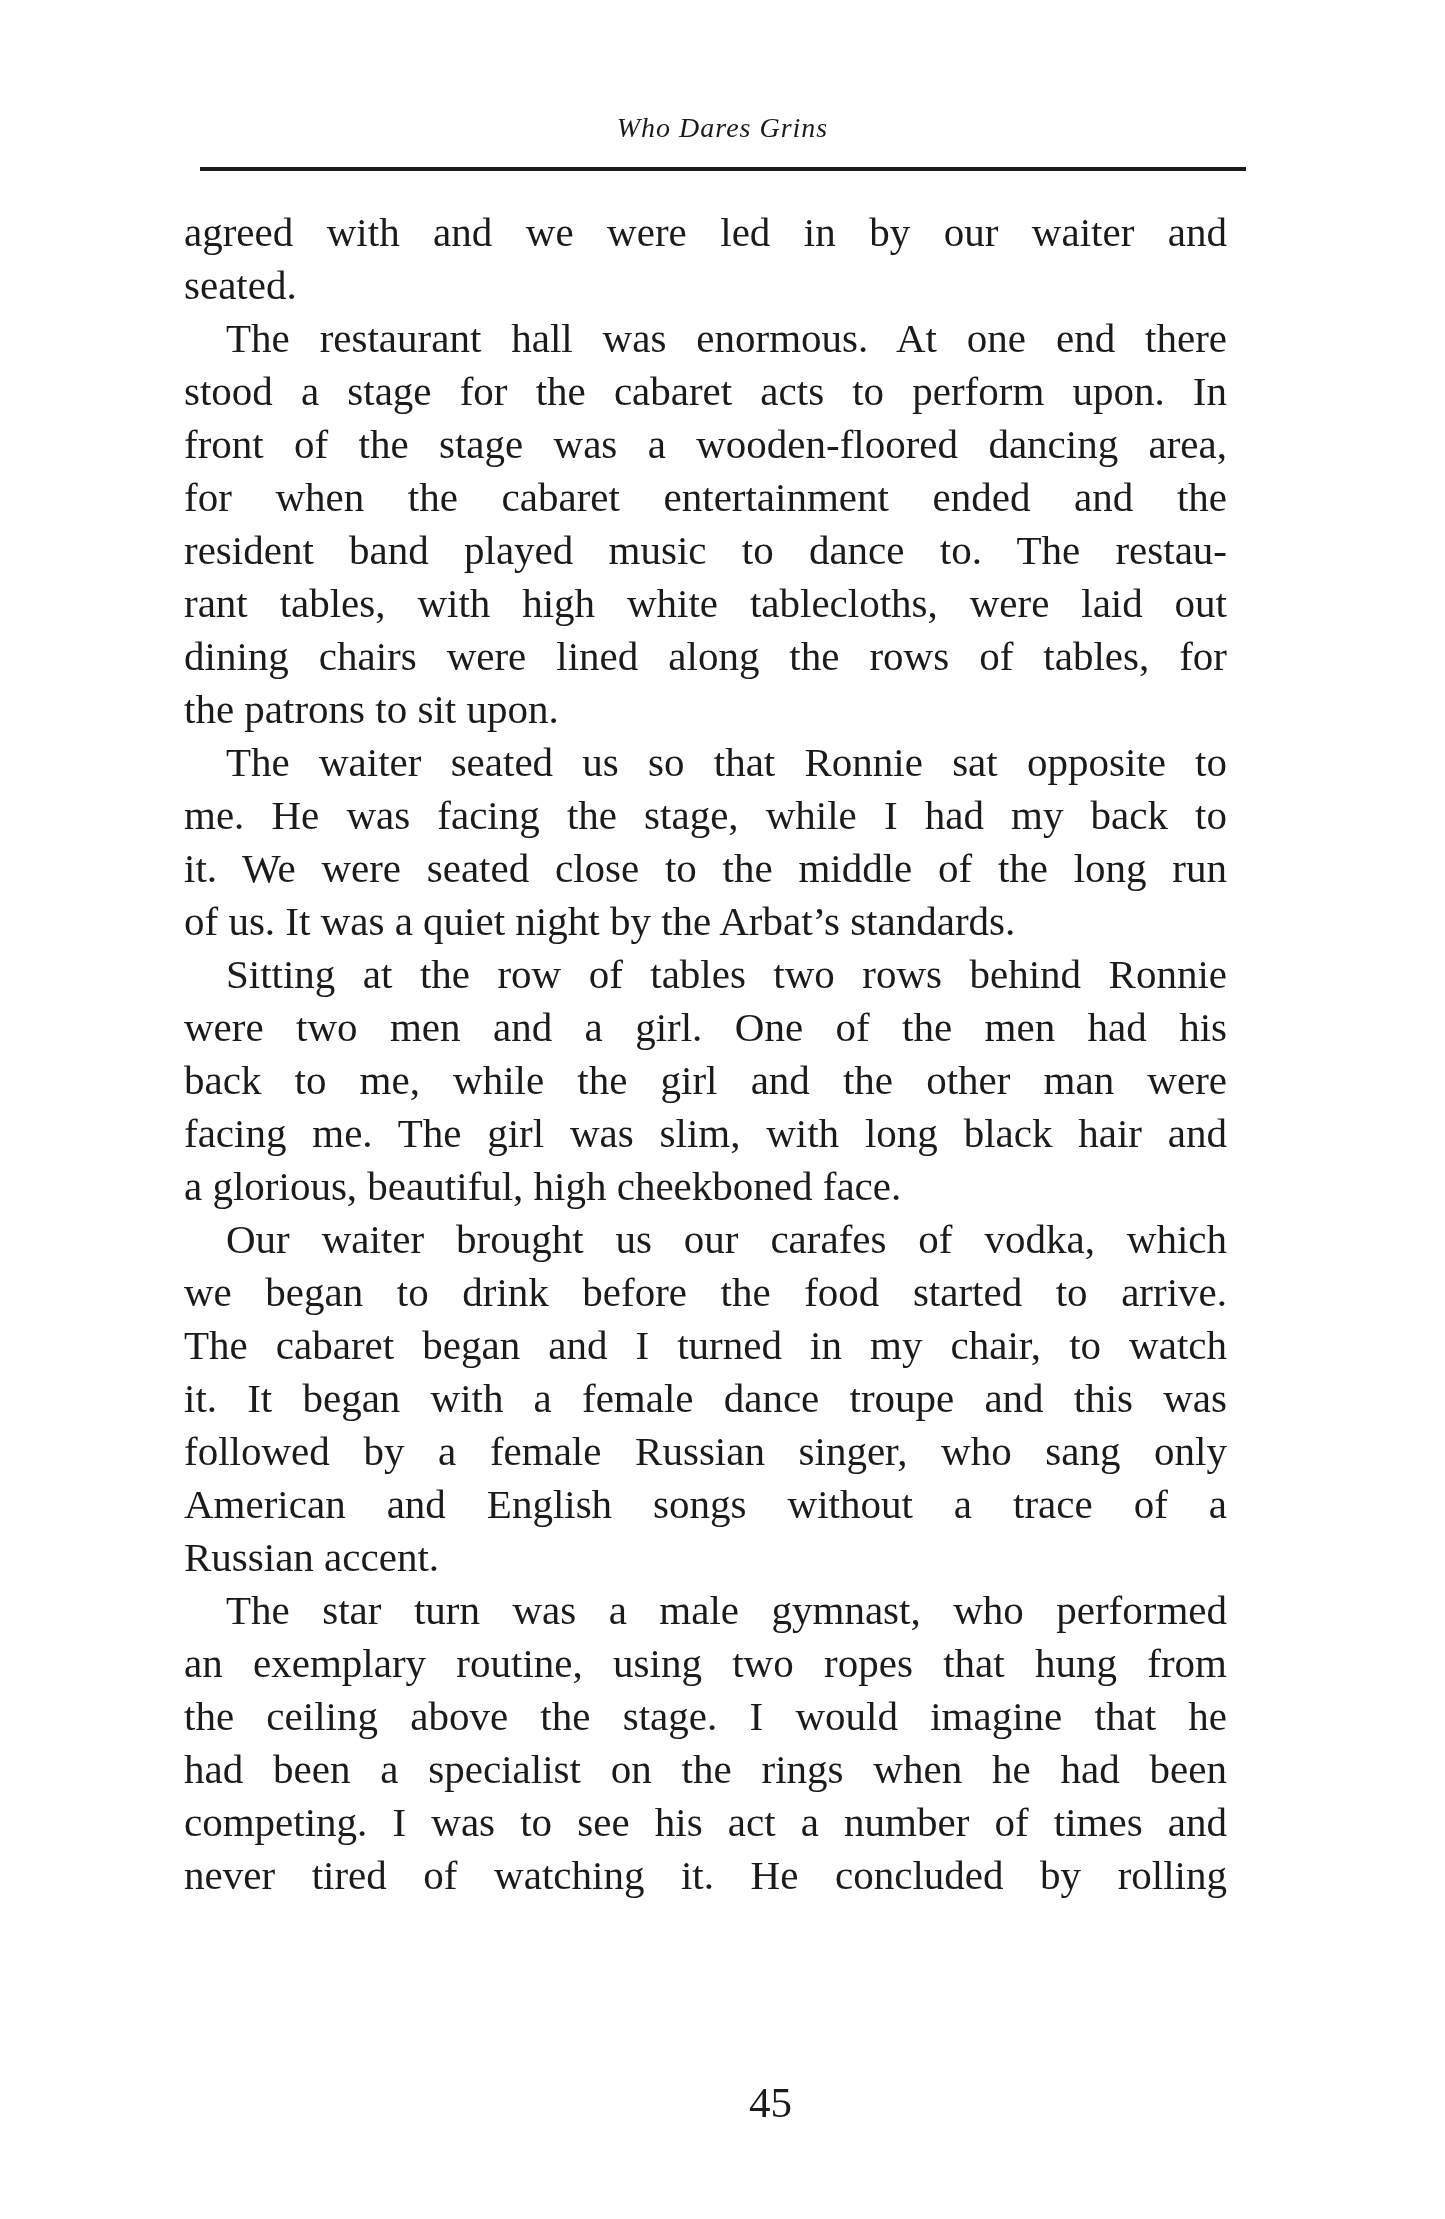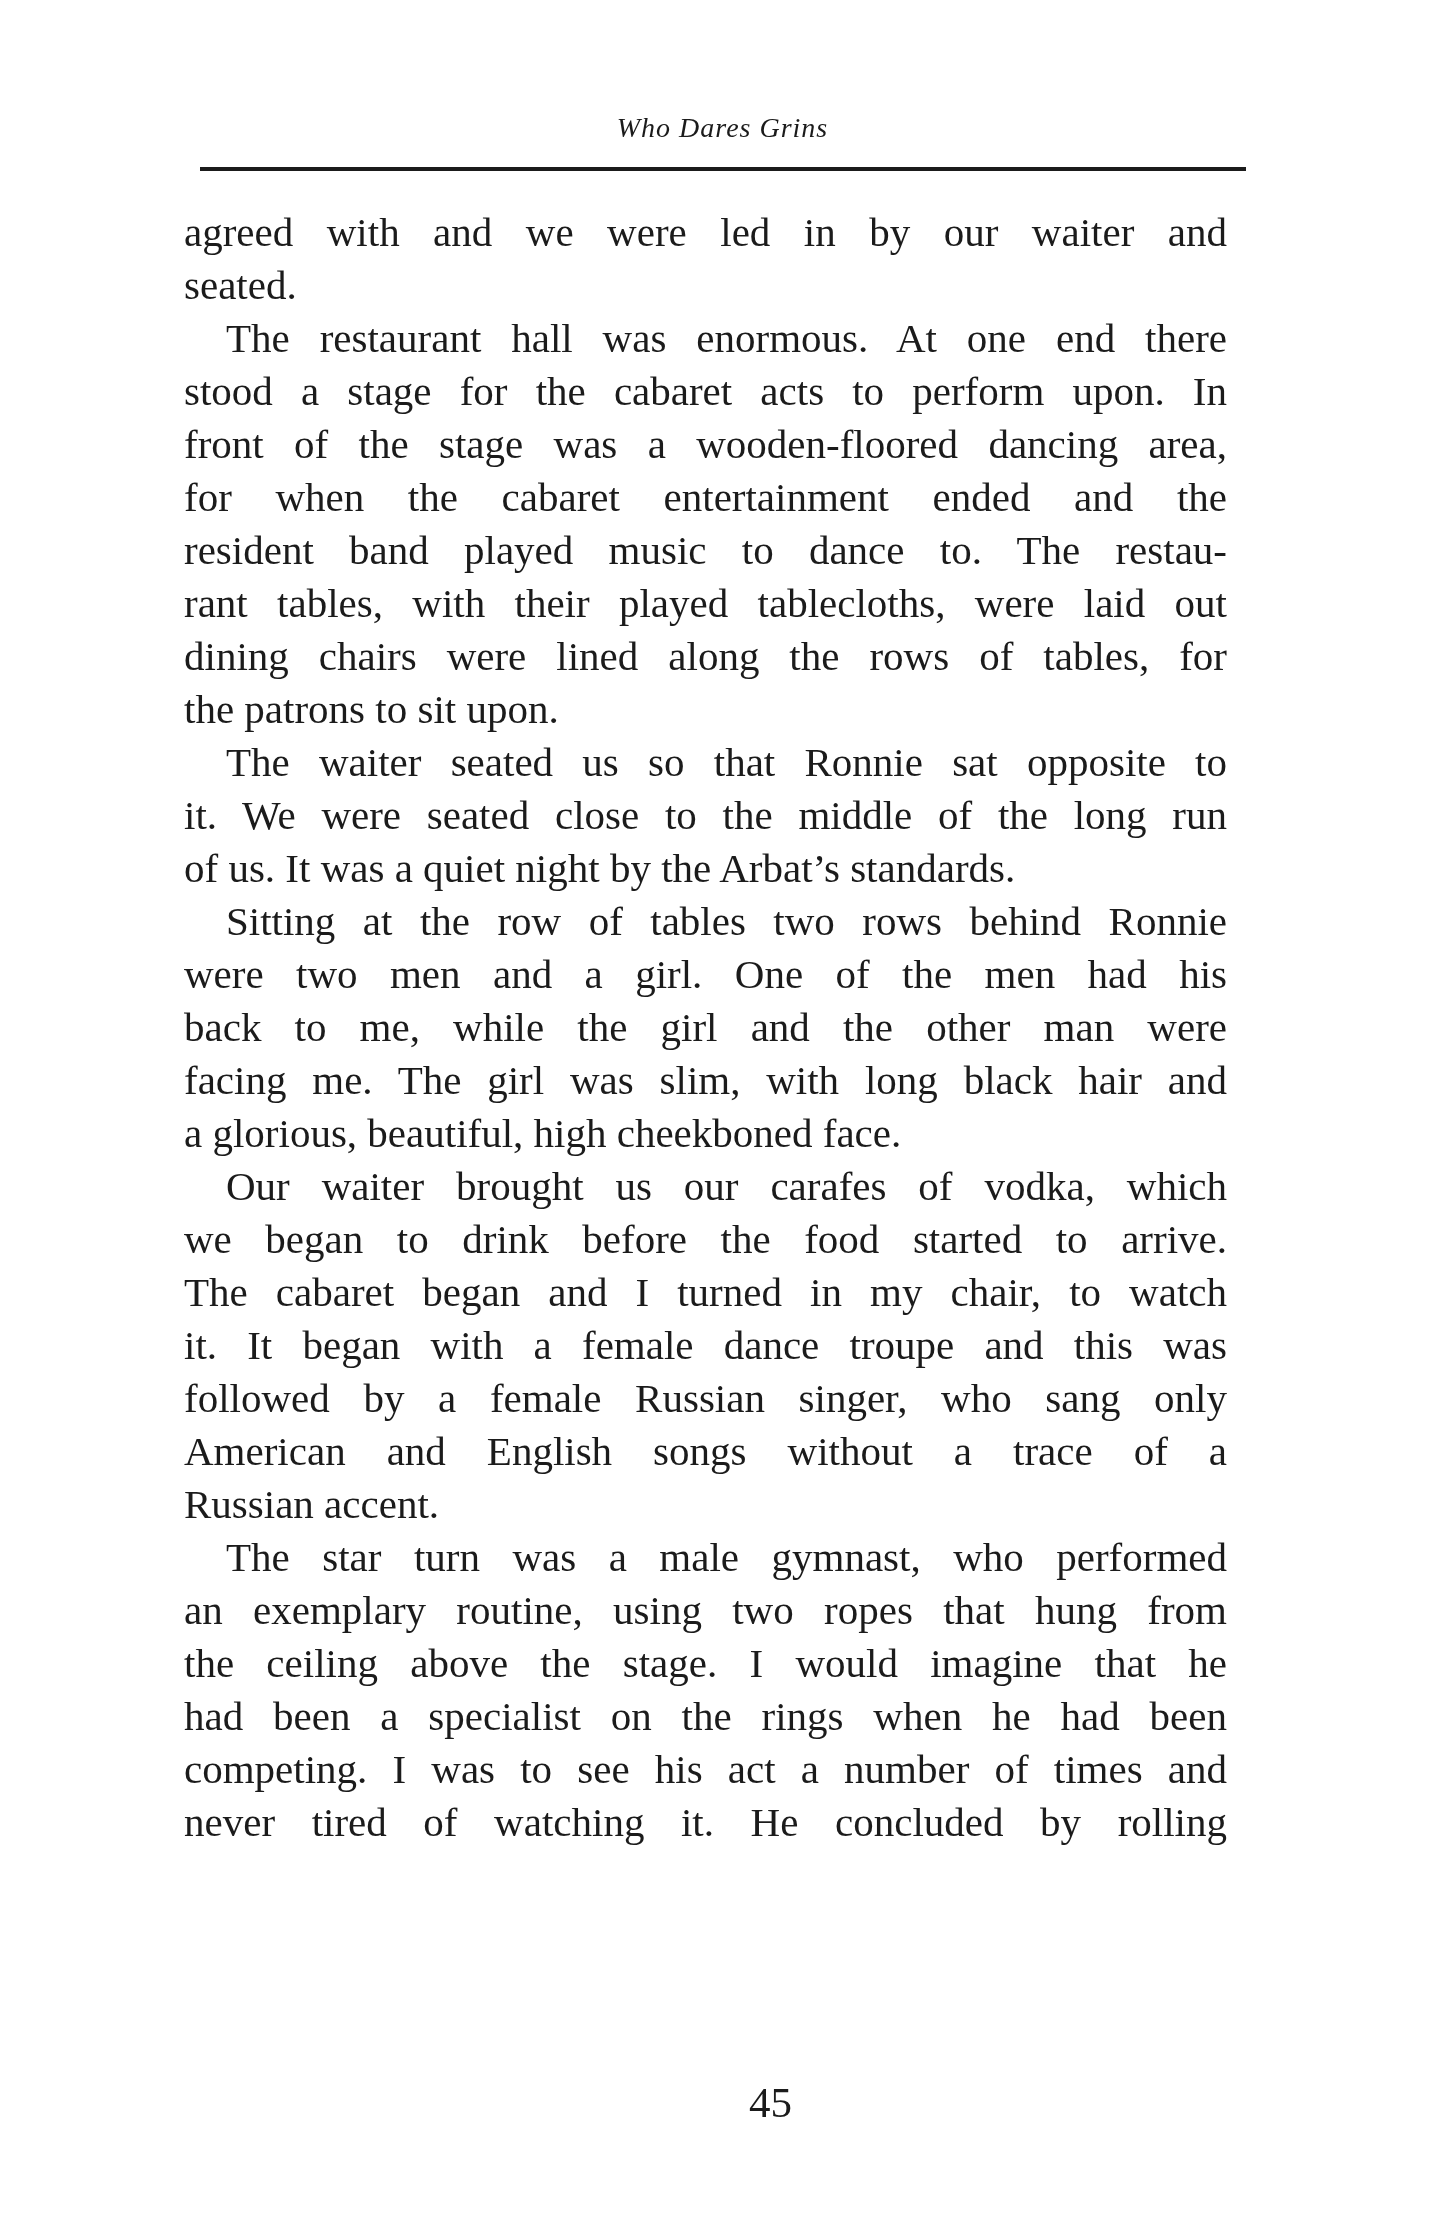--- a/index.html
+++ b/index.html
@@ -82,24 +82,25 @@
   <div class="running-header">Who Dares Grins</div>
   <div class="header-rule"></div>
   <div class="body-text" id="body-text">
       <div class="line">agreed with and we were led in by our waiter and</div>
       <div class="line para-end">seated.</div>
       <div class="line indent">The restaurant hall was enormous. At one end there</div>
       <div class="line">stood a stage for the cabaret acts to perform upon. In</div>
       <div class="line">front of the stage was a wooden-floored dancing area,</div>
       <div class="line">for when the cabaret entertainment ended and the</div>
       <div class="line">resident band played music to dance to. The restau-</div>
-      <div class="line">rant tables, with their played tablecloths, were laid out</div>
+      <div class="line">rant tables, with high white tablecloths, were laid out</div>
       <div class="line">dining chairs were lined along the rows of tables, for</div>
       <div class="line para-end">the patrons to sit upon.</div>
       <div class="line indent">The waiter seated us so that Ronnie sat opposite to</div>
+      <div class="line">me. He was facing the stage, while I had my back to</div>
       <div class="line">it. We were seated close to the middle of the long run</div>
       <div class="line para-end">of us. It was a quiet night by the Arbat’s standards.</div>
       <div class="line indent">Sitting at the row of tables two rows behind Ronnie</div>
       <div class="line">were two men and a girl. One of the men had his</div>
       <div class="line">back to me, while the girl and the other man were</div>
       <div class="line">facing me. The girl was slim, with long black hair and</div>
       <div class="line para-end">a glorious, beautiful, high cheekboned face.</div>
       <div class="line indent">Our waiter brought us our carafes of vodka, which</div>
       <div class="line">we began to drink before the food started to arrive.</div>
       <div class="line">The cabaret began and I turned in my chair, to watch</div>

